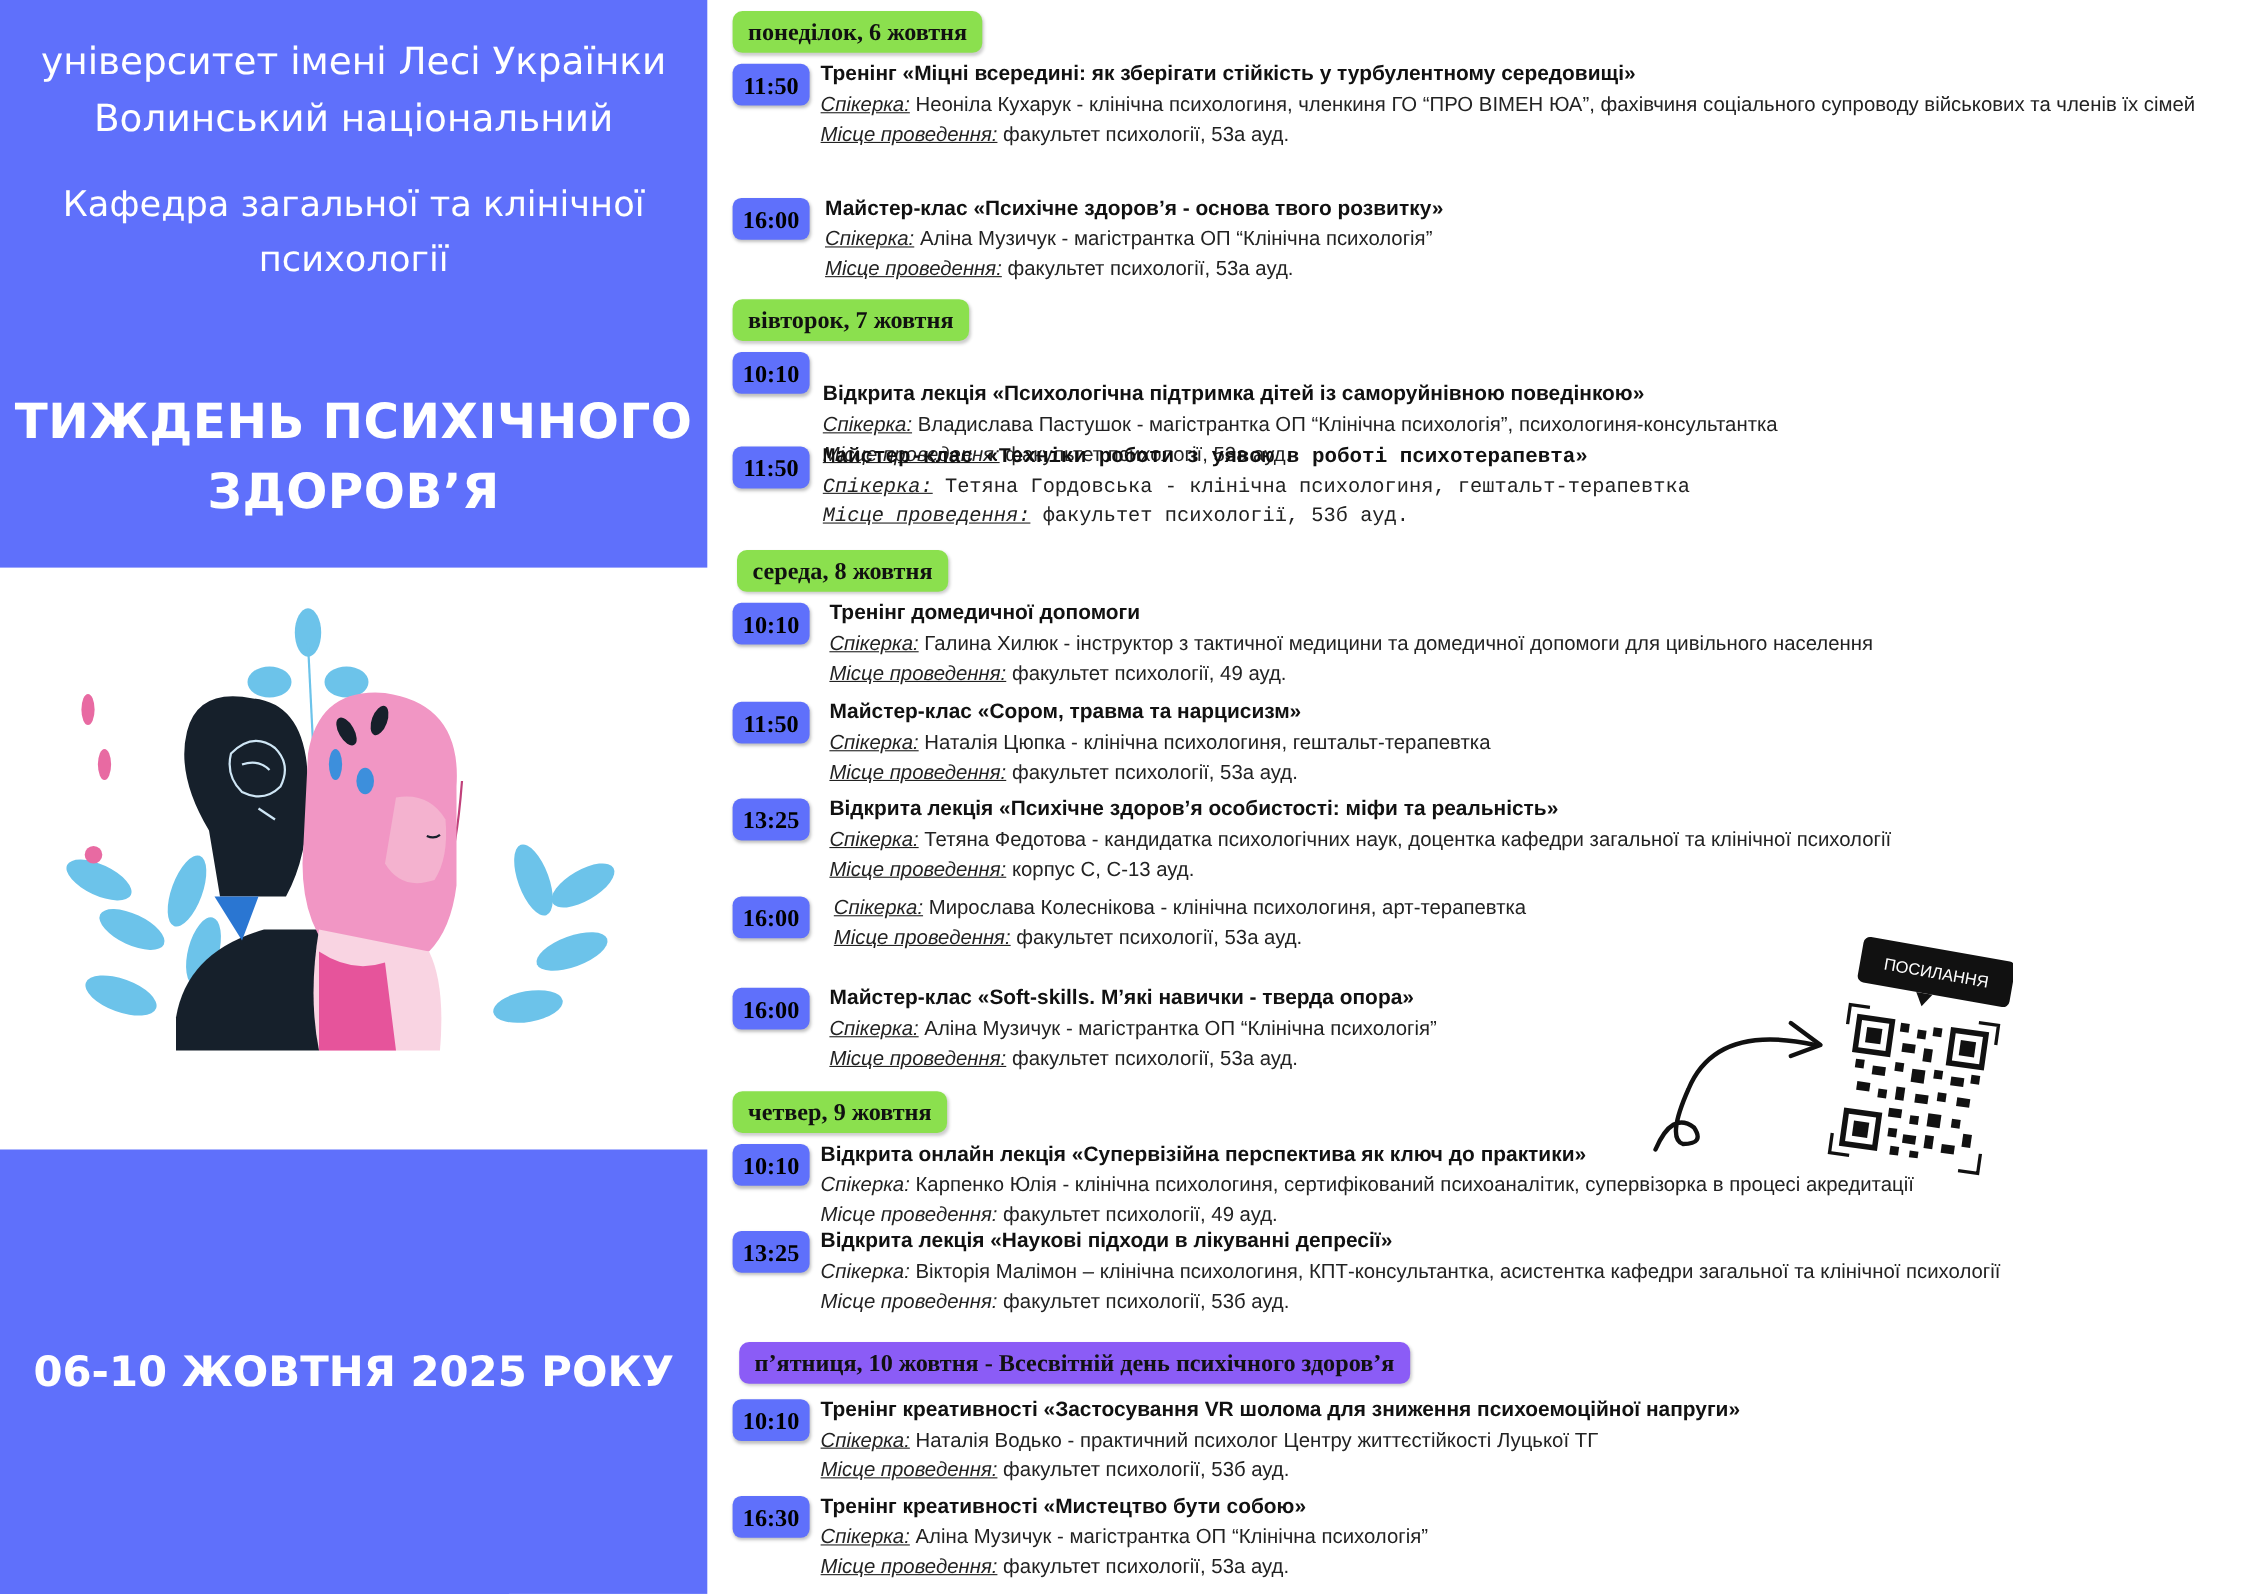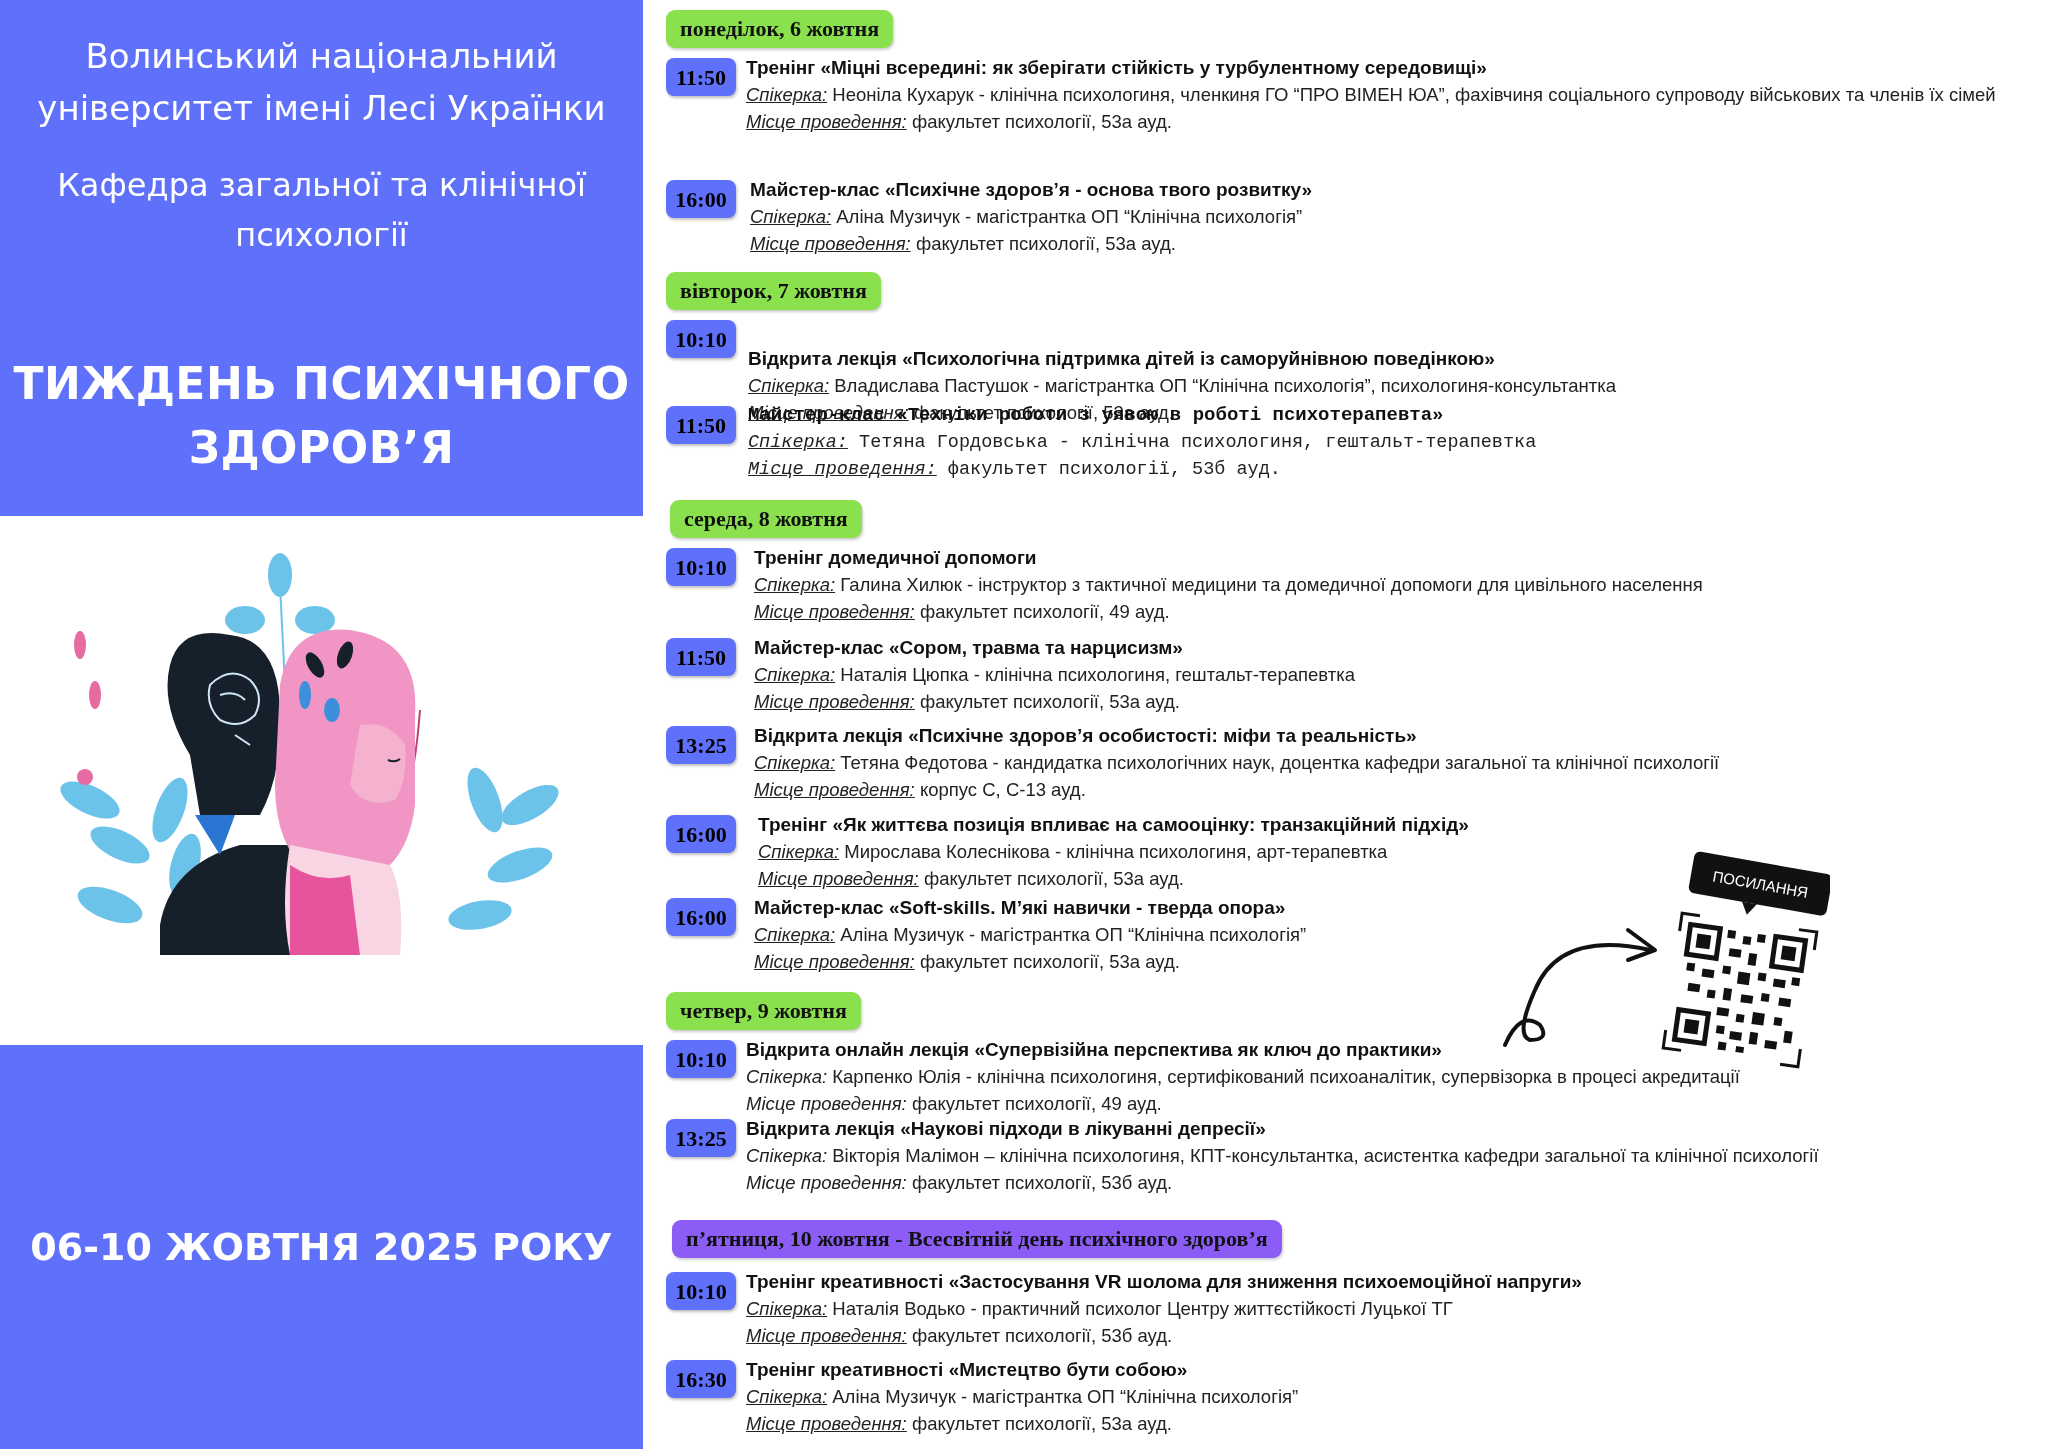--- a/index.html
+++ b/index.html
@@ -50,22 +50,22 @@
   .ev-line.plain-lbl .lbl { text-decoration: none; }
 
   
   .qr-wrap { position: absolute; left: 1500px; top: 840px; width: 330px; height: 240px; }
 </style>
 </head>
 <body>
 
 <section class="left-top">
   <div class="uni-name">
+    <div>університет імені Лесі Українки</div>
     <div>Волинський національний</div>
-    <div>університет імені Лесі Українки</div>
   </div>
   <div class="dept-name">
     <div>Кафедра загальної та клінічної</div>
     <div>психології</div>
   </div>
   <div class="event-title">
     <div>ТИЖДЕНЬ ПСИХІЧНОГО</div>
     <div>ЗДОРОВ’Я</div>
   </div>
 </section>
@@ -191,21 +191,20 @@
   <div class="event-body" style="left:88px;">
     <div class="ev-title">Відкрита лекція «Психічне здоров’я особистості: міфи та реальність»</div>
     <div class="ev-line"><span class="lbl">Спікерка:</span> <span>Тетяна Федотова - кандидатка психологічних наук, доцентка кафедри загальної та клінічної психології</span></div>
     <div class="ev-line"><span class="lbl">Місце проведення:</span> <span>корпус С, С-13 ауд.</span></div>
   </div>
 </div>
 
 <div class="event" style="top:815px;">
   <div class="time-badge">16:00</div>
   <div class="event-body" style="left:92px;">
-    <div class="ev-title">Тренінг «Як життєва позиція впливає на самооцінку: транзакційний підхід»</div>
     <div class="ev-line"><span class="lbl">Спікерка:</span> <span>Мирослава Колеснікова - клінічна психологиня, арт-терапевтка</span></div>
     <div class="ev-line"><span class="lbl">Місце проведення:</span> <span>факультет психології, 53а ауд.</span></div>
   </div>
 </div>
 
 <div class="event" style="top:898px;">
   <div class="time-badge">16:00</div>
   <div class="event-body" style="left:88px;">
     <div class="ev-title">Майстер-клас «Soft-skills. М’які навички - тверда опора»</div>
     <div class="ev-line"><span class="lbl">Спікерка:</span> <span>Аліна Музичук - магістрантка ОП “Клінічна психологія”</span></div>

